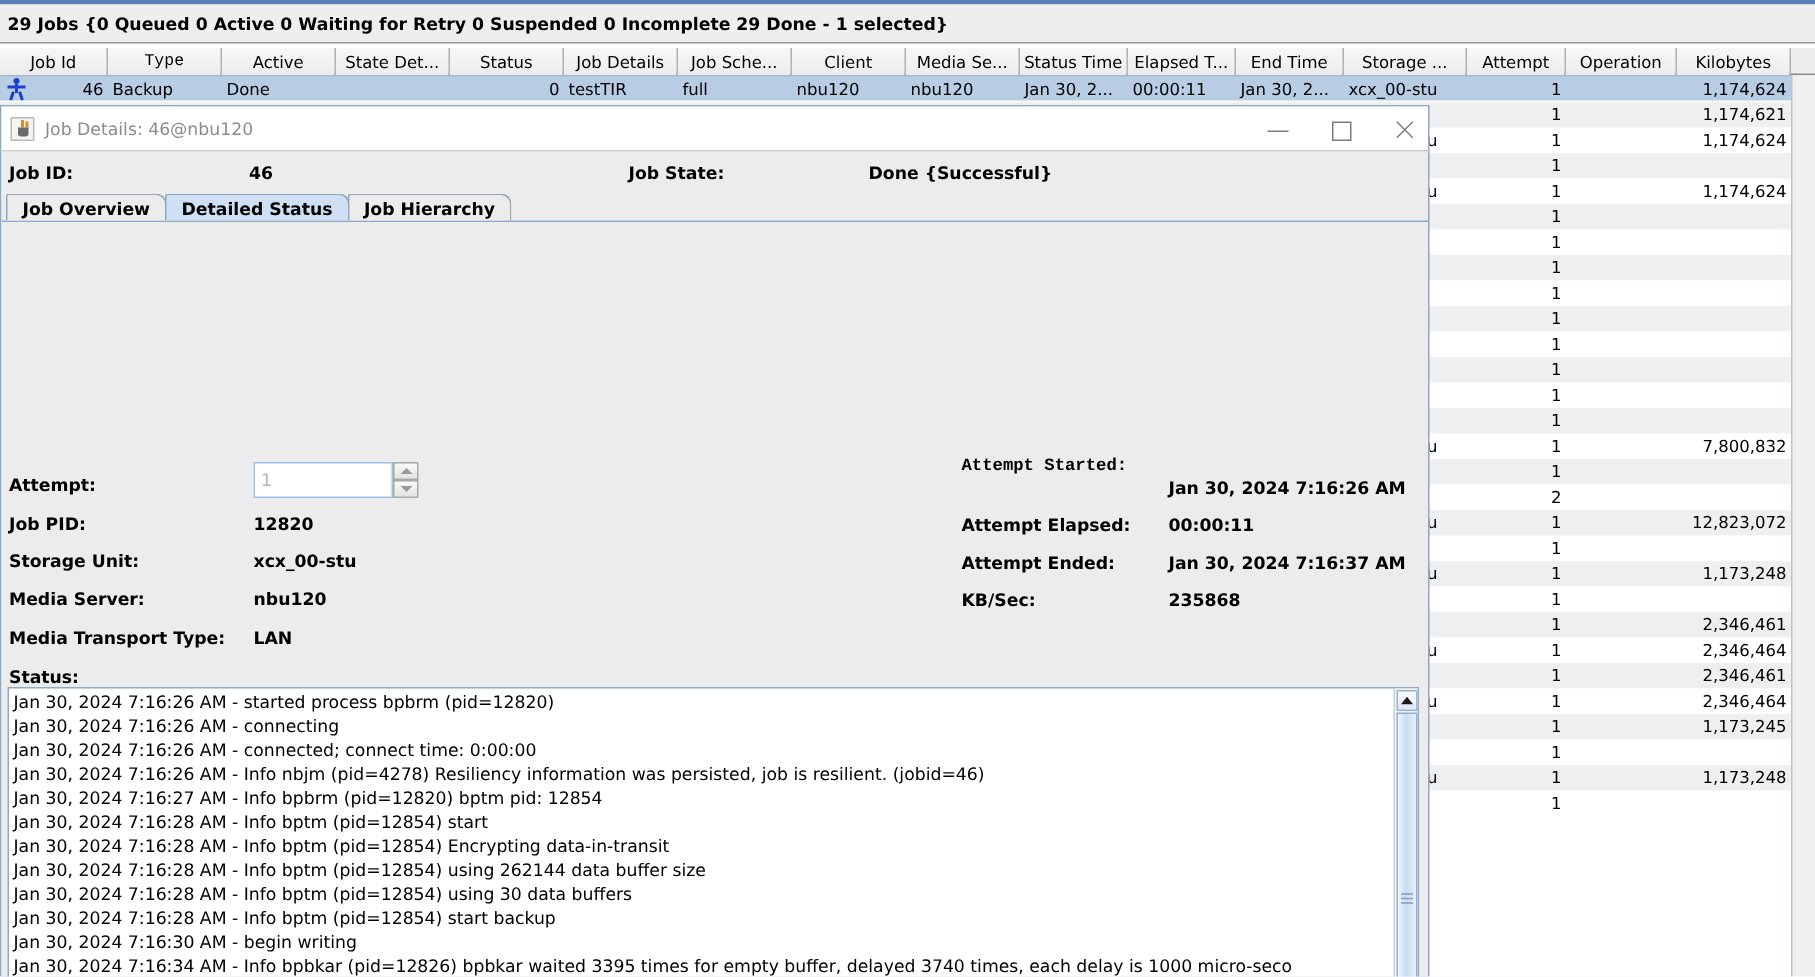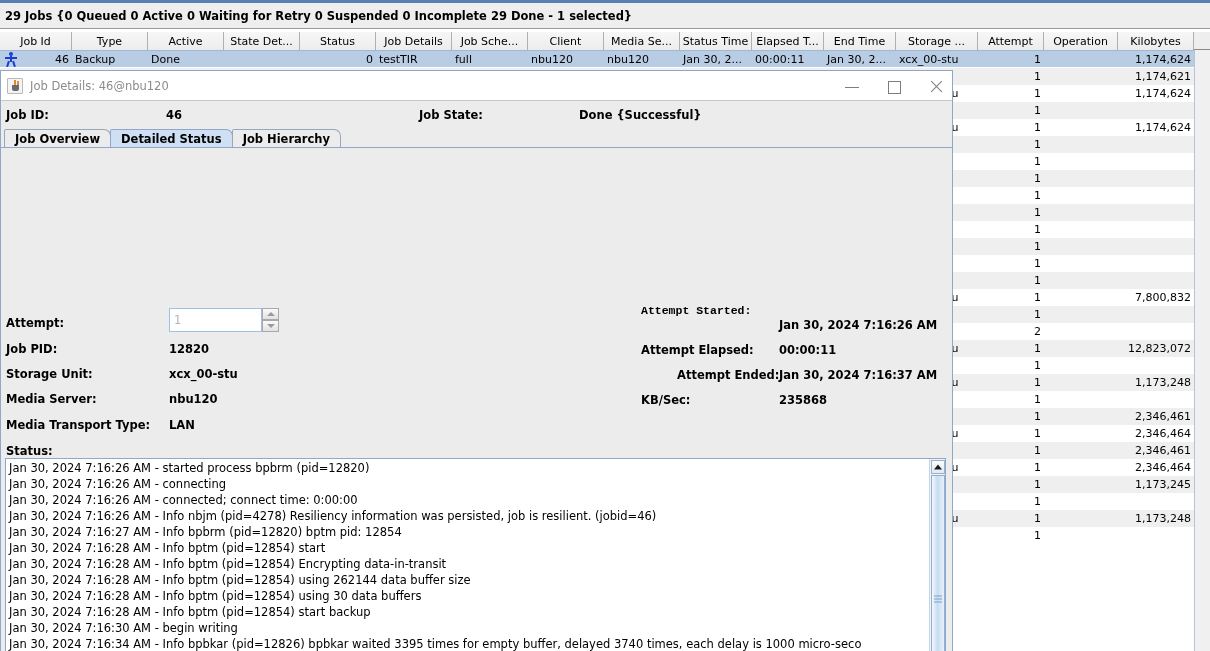--- a/index.html
+++ b/index.html
@@ -205,21 +205,21 @@
   <div class="bg-window">
 
     <div class="top-accent"></div>
 
     <div class="summary-bar">
       <span>29 Jobs {0 Queued 0 Active 0 Waiting for Retry 0 Suspended 0 Incomplete 29 Done - 1 selected}</span>
     </div>
 
     <div class="tbl-header" id="tblHeader">
         <div class="th" style="width: 72px;">Job Id</div>
-        <div class="th" style="width: 76px;">Type</div>
+        <div class="th" style="width: 76px; font-family: Liberation Mono, monospace;">Type</div>
         <div class="th" style="width: 76px;">Active</div>
         <div class="th" style="width: 76px;">State Det...</div>
         <div class="th" style="width: 76px;">Status</div>
         <div class="th" style="width: 76px;">Job Details</div>
         <div class="th" style="width: 76px;">Job Sche...</div>
         <div class="th" style="width: 76px;">Client</div>
         <div class="th" style="width: 76px;">Media Se...</div>
         <div class="th" style="width: 72px;">Status Time</div>
         <div class="th" style="width: 72px;">Elapsed T...</div>
         <div class="th" style="width: 72px;">End Time</div>
@@ -807,21 +807,21 @@
           <span class="fld-val" style="left: 168px; top: 244px;">nbu120</span>
           <span class="fld-lbl" style="left: 5px; top: 270px;">Media Transport Type:</span>
           <span class="fld-val" style="left: 168px; top: 270px;">LAN</span>
           <span class="fld-lbl" style="left: 5px; top: 296px;">Status:</span>
         </div>
       <div id="rightFields">
           <span class="fld-lbl" style="left: 640px; top: 156px; font-family: Liberation Mono, monospace;">Attempt Started:</span>
           <span class="fld-val" style="left: 778px; top: 170px;">Jan 30, 2024 7:16:26 AM</span>
           <span class="fld-lbl" style="left: 640px; top: 195px;">Attempt Elapsed:</span>
           <span class="fld-val" style="left: 778px; top: 195px;">00:00:11</span>
-          <span class="fld-lbl" style="left: 676px; top: 220px;">Attempt Ended:</span>
+          <span class="fld-lbl" style="left: 640px; top: 220px;">Attempt Ended:</span>
           <span class="fld-val" style="left: 778px; top: 220px;">Jan 30, 2024 7:16:37 AM</span>
           <span class="fld-lbl" style="left: 640px; top: 245px;">KB/Sec:</span>
           <span class="fld-val" style="left: 778px; top: 245px;">235868</span>
         </div>
 
       <div class="spinner">
         <span class="txt">1</span>
         <span class="btns">
           <span class="sb up">
               <span class="tri"></span>

